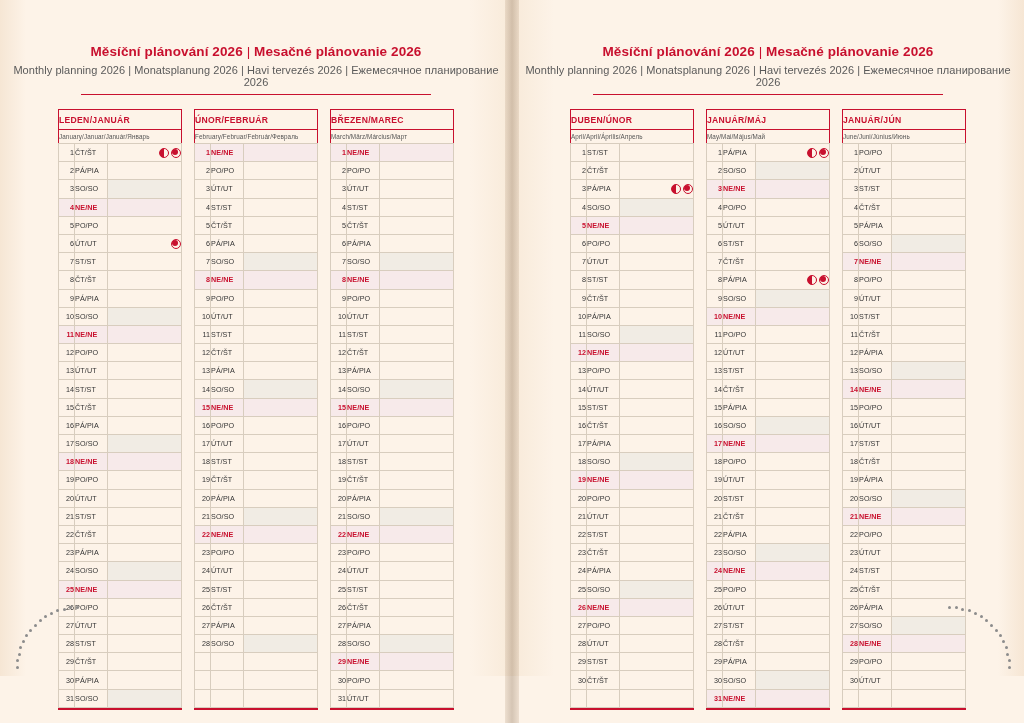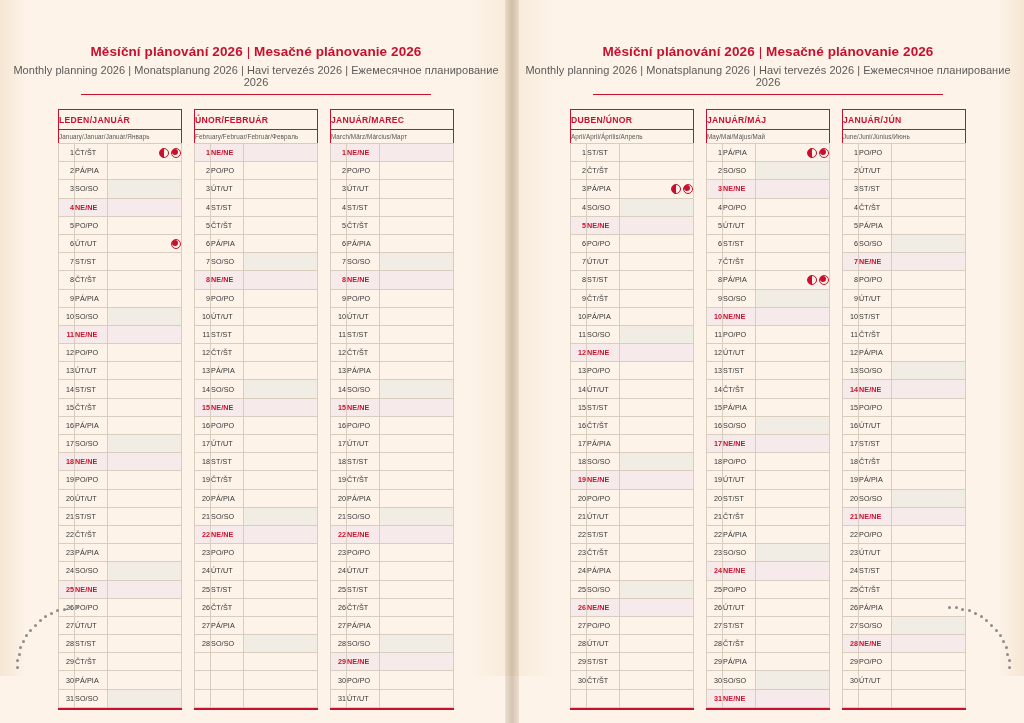--- a/index.html
+++ b/index.html
@@ -522,21 +522,21 @@
               <td class="num"></td>
               <td class="dow"></td>
               <td class="note"></td>
             </tr>
           </tbody>
         </table>
         <div style="height: 2px; background: rgb(200, 16, 46);"></div>
       </div>
       <div class="month">
         <div class="month-head">
-          <div class="month-name">JANUÁR/MAREC</div>
+          <div class="month-name">BŘEZEN/MAREC</div>
           <div class="month-alt">March/März/Március/Март</div>
         </div>
         <table class="days">
           <tbody>
             <tr class="weekend">
               <td class="num">1</td>
               <td class="dow">NE/NE</td>
               <td class="note"></td>
             </tr>
             <tr>

